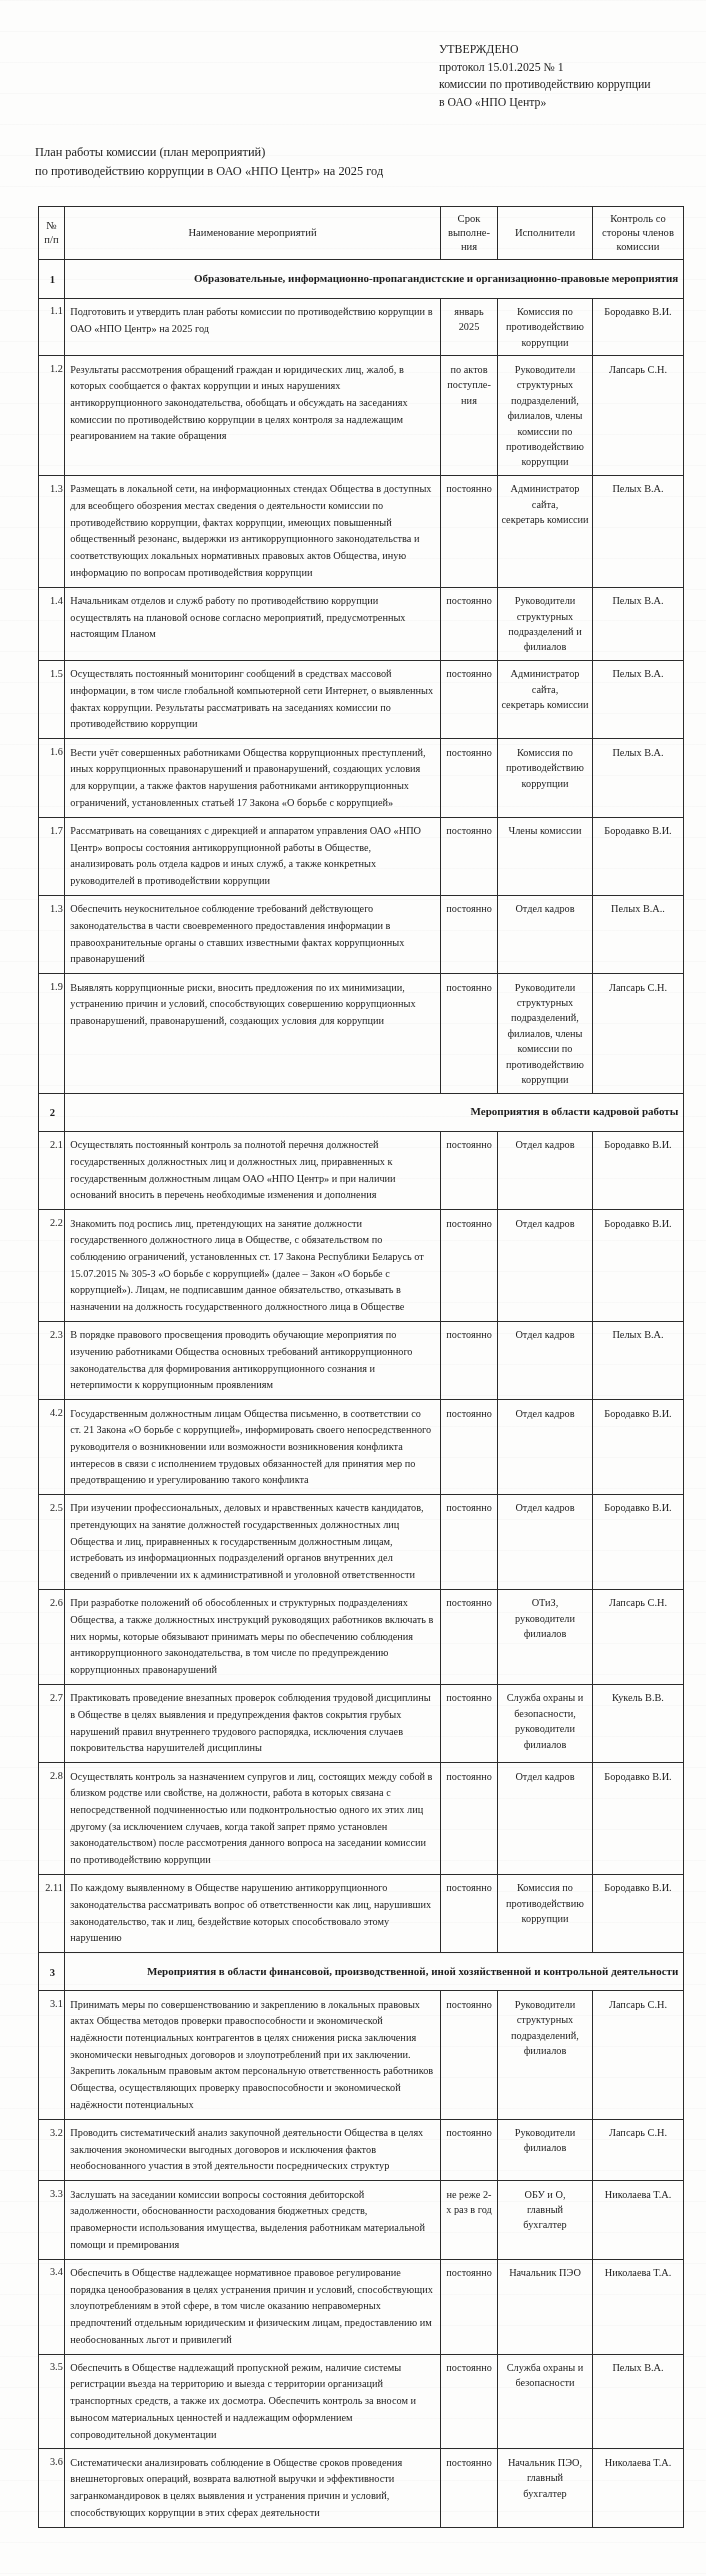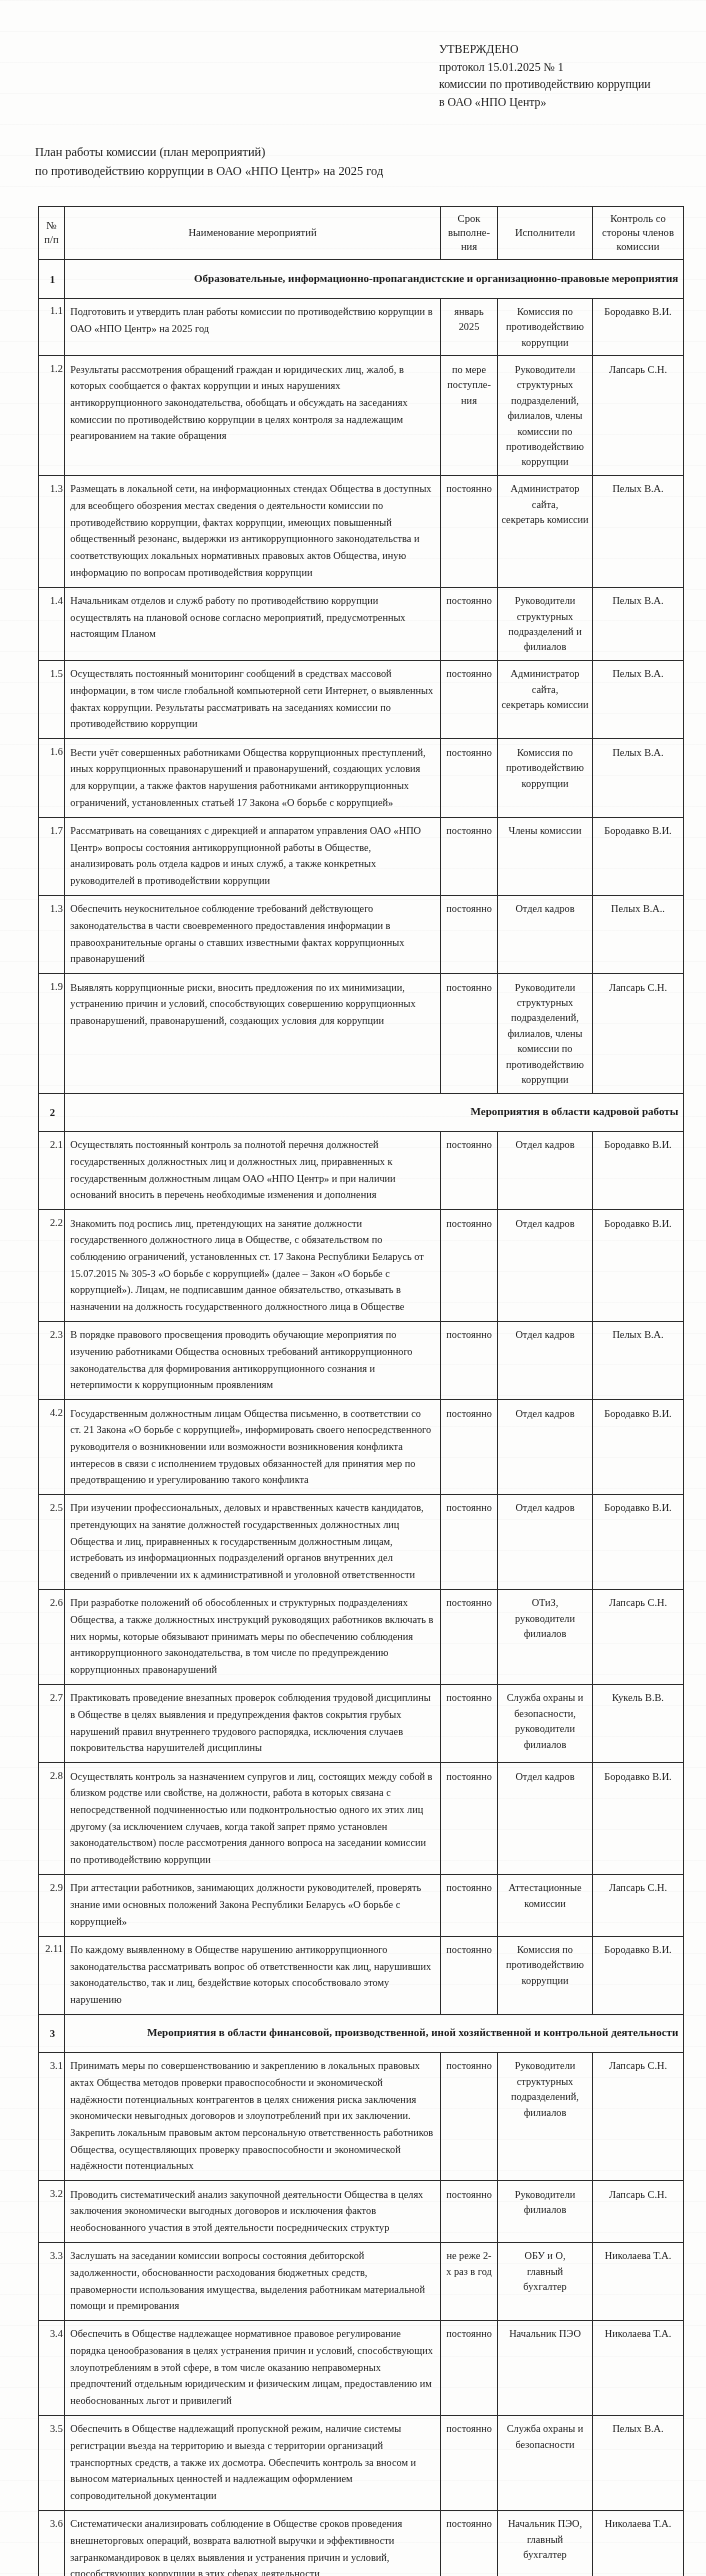--- a/index.html
+++ b/index.html
@@ -142,21 +142,21 @@
       <td class="c-name">Подготовить и утвердить план работы комиссии по противодействию коррупции в ОАО «НПО Центр» на 2025 год</td>
       <td class="c-term">январь
 2025</td>
       <td class="c-exec">Комиссия по противодействию коррупции</td>
       <td class="c-ctrl">Бородавко В.И.</td>
     </tr>
 
     <tr>
       <td class="c-num">1.2</td>
       <td class="c-name">Результаты рассмотрения обращений граждан и юридических лиц, жалоб, в которых сообщается о фактах коррупции и иных нарушениях антикоррупционного законодательства, обобщать и обсуждать на заседаниях комиссии по противодействию коррупции в целях контроля за надлежащим реагированием на такие обращения</td>
-      <td class="c-term">по мере
+      <td class="c-term">по актов
 поступле-
 ния</td>
       <td class="c-exec">Руководители структурных подразделений, филиалов, члены комиссии по противодействию коррупции</td>
       <td class="c-ctrl">Лапсарь С.Н.</td>
     </tr>
 
     <tr>
       <td class="c-num">1.3</td>
       <td class="c-name">Размещать в локальной сети, на информационных стендах Общества в доступных для всеобщего обозрения местах сведения о деятельности комиссии по противодействию коррупции, фактах коррупции, имеющих повышенный общественный резонанс, выдержки из антикоррупционного законодательства и соответствующих локальных нормативных правовых актов Общества, иную информацию по вопросам противодействия коррупции</td>
       <td class="c-term">постоянно</td>
@@ -278,27 +278,20 @@
     </tr>
 
     <tr>
       <td class="c-num">2.8</td>
       <td class="c-name">Осуществлять контроль за назначением супругов и лиц, состоящих между собой в близком родстве или свойстве, на должности, работа в которых связана с непосредственной подчиненностью или подконтрольностью одного их этих лиц другому (за исключением случаев, когда такой запрет прямо установлен законодательством) после рассмотрения данного вопроса на заседании комиссии по противодействию коррупции</td>
       <td class="c-term">постоянно</td>
       <td class="c-exec">Отдел кадров</td>
       <td class="c-ctrl">Бородавко В.И.</td>
     </tr>
 
-    <tr>
-      <td class="c-num">2.9</td>
-      <td class="c-name">При аттестации работников, занимающих должности руководителей, проверять знание ими основных положений Закона Республики Беларусь «О борьбе с коррупцией»</td>
-      <td class="c-term">постоянно</td>
-      <td class="c-exec">Аттестационные комиссии</td>
-      <td class="c-ctrl">Лапсарь С.Н.</td>
-    </tr>
 
 
     <tr>
       <td class="c-num">2.11</td>
       <td class="c-name">По каждому выявленному в Обществе нарушению антикоррупционного законодательства рассматривать вопрос об ответственности как лиц, нарушивших законодательство, так и лиц, бездействие которых способствовало этому нарушению</td>
       <td class="c-term">постоянно</td>
       <td class="c-exec">Комиссия по противодействию коррупции</td>
       <td class="c-ctrl">Бородавко В.И.</td>
     </tr>
 

